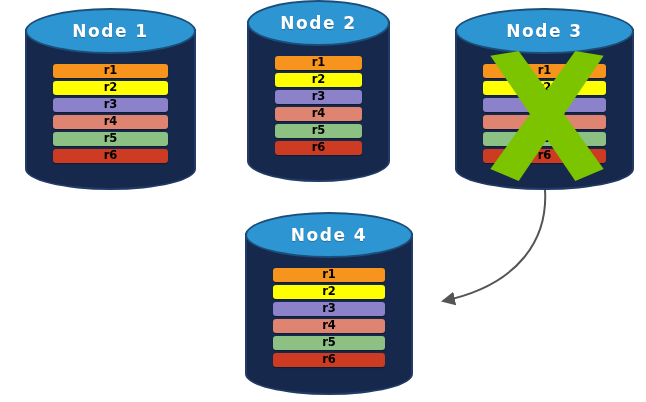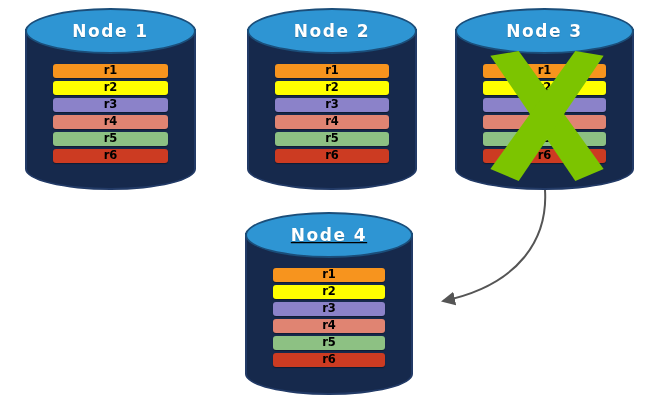--- a/index.html
+++ b/index.html
@@ -129,21 +129,21 @@
           <span class="record-label">r4</span>
         </div>
         <div class="record" style="background: rgb(141, 193, 131);">
           <span class="record-label">r5</span>
         </div>
         <div class="record" style="background: rgb(204, 59, 34);">
           <span class="record-label">r6</span>
         </div>
       </div>
     </div>
-    <div class="node" style="left: 247px; top: 8px; width: 170px; height: 182px;">
+    <div class="node" style="left: 247px; top: 0; width: 143px; height: 182px;">
       <div class="cyl-bottom" style="background: rgb(22, 41, 76); border-color: rgb(34, 58, 102);"></div>
       <div class="cyl-body" style="background: rgb(22, 41, 76); border-left-color: rgb(34, 58, 102); border-right-color: rgb(34, 58, 102);"></div>
       <div class="cyl-top" style="background: rgb(46, 149, 211);">
         <span class="cyl-top-label" style="color: rgb(255, 255, 255);">Node  2</span>
       </div>
       <div class="records" style="left: 28px; right: 28px; top: 56px;">
         <div class="record" style="background: rgb(247, 148, 30);">
           <span class="record-label">r1</span>
         </div>
         <div class="record" style="background: rgb(255, 255, 0);">
@@ -186,21 +186,21 @@
           <span class="record-label">r5</span>
         </div>
         <div class="record" style="background: rgb(204, 59, 34);">
           <span class="record-label">r6</span>
         </div>
       </div>
     </div>
     <div class="node" style="left: 245px; top: 212px; width: 168px; height: 183px;">
       <div class="cyl-bottom" style="background: rgb(22, 41, 76); border-color: rgb(34, 58, 102);"></div>
       <div class="cyl-body" style="background: rgb(22, 41, 76); border-left-color: rgb(34, 58, 102); border-right-color: rgb(34, 58, 102);"></div>
-      <div class="cyl-top" style="background: rgb(46, 149, 211); text-decoration: underline;">
+      <div class="cyl-top" style="background: rgb(46, 149, 211);">
         <span class="cyl-top-label" style="color: rgb(255, 255, 255);">Node  4</span>
       </div>
       <div class="records" style="left: 28px; right: 28px; top: 56px;">
         <div class="record" style="background: rgb(247, 148, 30);">
           <span class="record-label">r1</span>
         </div>
         <div class="record" style="background: rgb(255, 255, 0);">
           <span class="record-label">r2</span>
         </div>
         <div class="record" style="background: rgb(139, 130, 201);">

